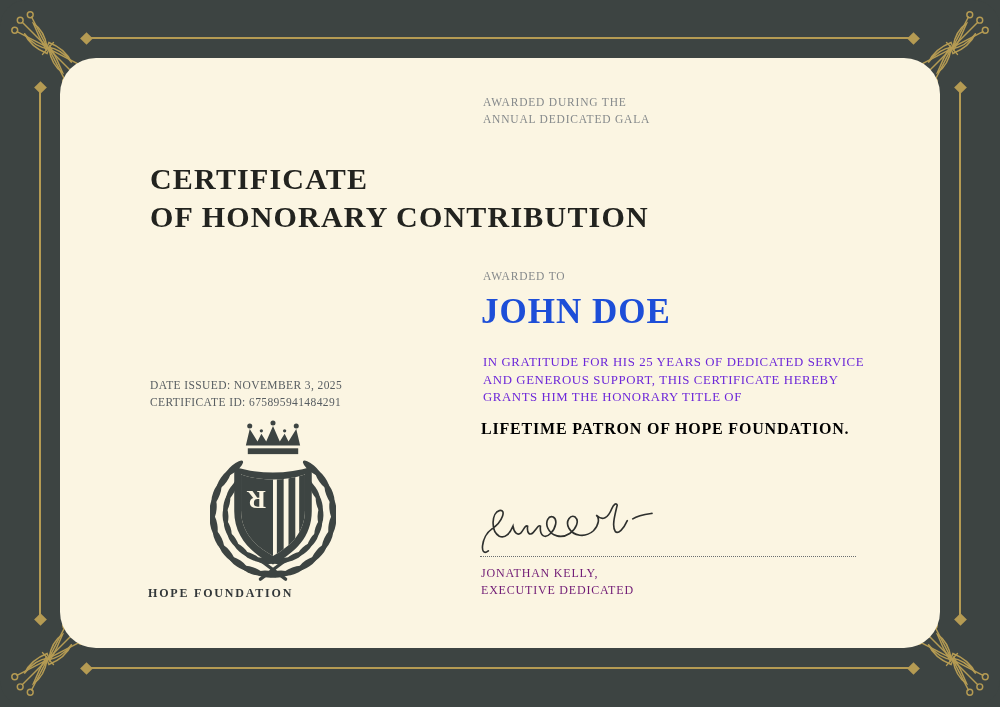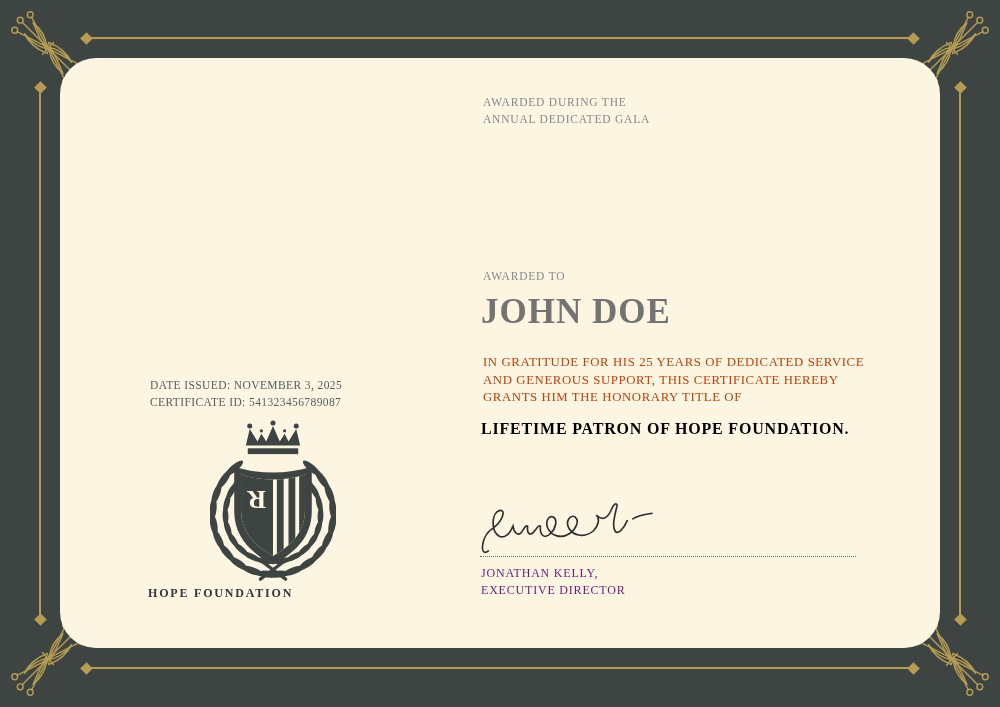--- a/index.html
+++ b/index.html
@@ -36,27 +36,27 @@
   .smallcaps{
     font-size:11.5px;letter-spacing:0.8px;color:#85898b;line-height:17px;
   }
   .event-note{left:423px;top:36px;}
   .title{
     left:90px;top:102px;font-size:30px;font-weight:bold;color:#22231f;
     letter-spacing:1.2px;line-height:38px;
   }
   .awarded-to{left:423px;top:210px;}
   .recipient{
-    left:421px;top:234px;font-size:35px;font-weight:bold;color:#737373;
+    left:421px;top:234px;font-size:35px;font-weight:bold;color:#1d4ed8;
     letter-spacing:1px;line-height:40px;
   }
   .meta{left:90px;top:293px;font-size:11.5px;letter-spacing:0.4px;
     color:#575d61;line-height:16.5px;margin-top:26px;}
   .body-text{left:423px;top:296px;font-size:12.8px;letter-spacing:0.6px;
-    color:#c2410c;line-height:17.5px;}
+    color:#6d28d9;line-height:17.5px;}
   .honor-title{
     left:421px;top:362px;font-size:16px;font-weight:bold;color:#000000;
     letter-spacing:0.8px;
   }
   .emblem{left:150px;top:362px;width:126px;height:170px;}
   .org-name{
     left:88px;top:528px;font-size:12px;font-weight:bold;color:#33383a;
     letter-spacing:1.8px;
   }
   .signature{left:412px;top:438px;width:210px;height:64px;}
@@ -131,28 +131,32 @@
       <div class="dia b"></div>
     </div>
 
   <div class="panel">
 
     <div class="abs smallcaps event-note">
       <div>AWARDED DURING THE</div>
       <div>ANNUAL DEDICATED GALA</div>
     </div>
 
+    <div class="abs title">
+      <div>CERTIFICATE</div>
+      <div>OF HONORARY CONTRIBUTION</div>
+    </div>
 
     <div class="abs smallcaps awarded-to">AWARDED TO</div>
 
     <div class="abs recipient">JOHN DOE</div>
 
     <div class="abs meta">
       <div>DATE ISSUED: NOVEMBER 3, 2025</div>
-      <div>CERTIFICATE ID: 541323456789087</div>
+      <div>CERTIFICATE ID: 675895941484291</div>
     </div>
 
     <div class="abs body-text">
       <div>IN GRATITUDE FOR HIS 25 YEARS OF DEDICATED SERVICE</div>
       <div>AND GENEROUS SUPPORT, THIS CERTIFICATE HEREBY</div>
       <div>GRANTS HIM THE HONORARY TITLE OF</div>
     </div>
 
     <div class="abs honor-title">LIFETIME PATRON OF HOPE FOUNDATION.</div>
 
@@ -217,17 +221,17 @@
                C27,47 32,40 35,33 C36,40 40,44 44,40 C47,36 49,31 51,33 C50,40 53,44 57,40
                C61,36 63,31 65,33 C64,44 70,47 76,41 C82,35 84,26 79,23 C74,21 70,28 73,35
                C77,44 88,47 97,41 C104,36 108,27 103,23 C98,20 92,27 96,35 C101,44 114,46 123,38
                C129,32 130,24 126,21 C133,28 139,24 143,14 C145,9 148,7 149,10 C146,22 143,34 147,39
                C150,42 156,36 160,27 M166,25 C172,21 180,20 187,19" fill="none" stroke="#2e302e" stroke-width="1.8" stroke-linecap="round"></path>
     </svg>
     <div class="abs sign-line"></div>
 
     <div class="abs signer">
       <div>JONATHAN KELLY,</div>
-      <div>EXECUTIVE DIRECTOR</div>
+      <div>EXECUTIVE DEDICATED</div>
     </div>
 
   </div>
 </div>
 
 </body></html>

